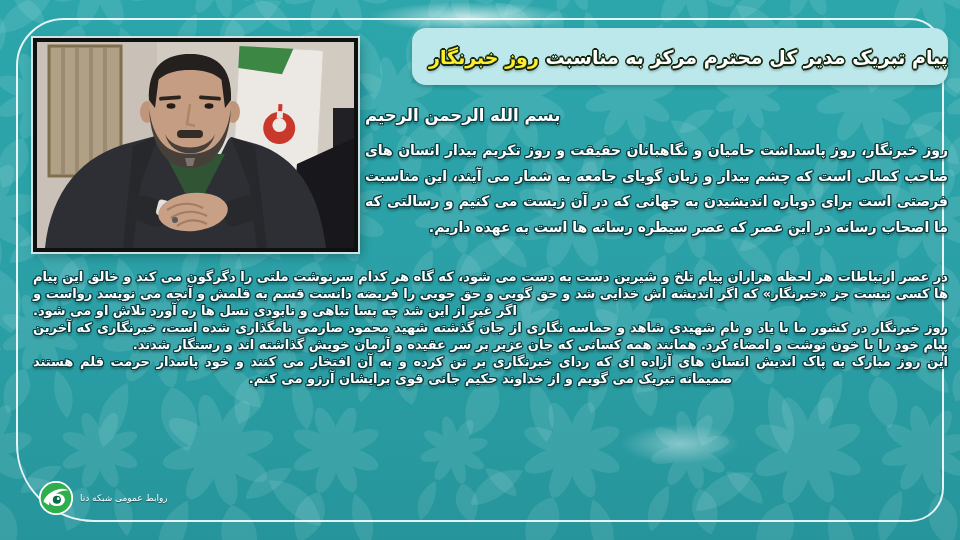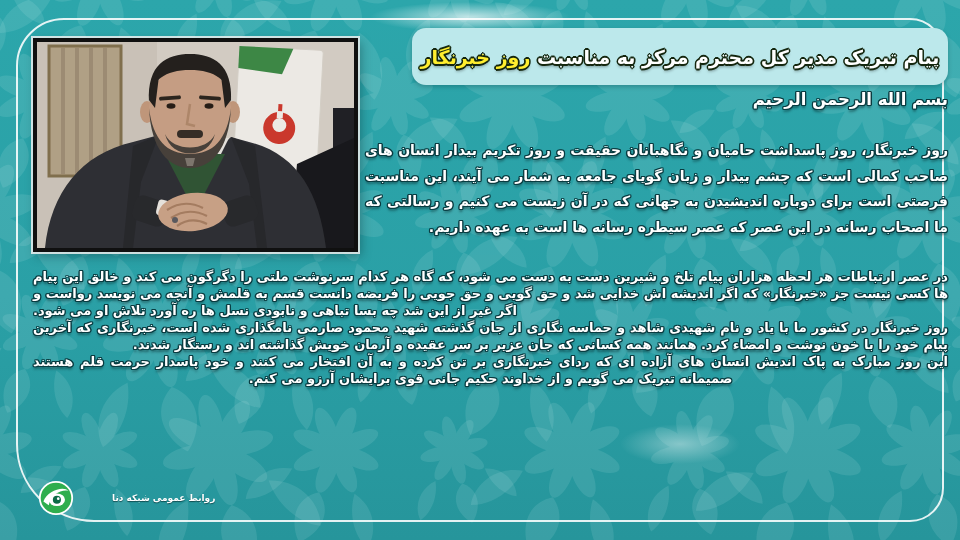--- a/index.html
+++ b/index.html
@@ -27,61 +27,60 @@
   .photo{
     position:absolute;left:33px;top:38px;width:317px;height:206px;
     border:4px solid #101010;background:#d7d1c9;
     box-shadow:0 0 0 2px rgba(235,240,240,.85), 3px 4px 10px rgba(0,30,32,.35);
   }
   .photo svg{display:block;}
   
   .banner{
     position:absolute;left:412px;top:28px;width:536px;height:57px;
     background:#bce8eb;border-radius:14px;
-    display:flex;align-items:center;justify-content:center;
+    display:flex;align-items:center;
     box-shadow:0 2px 4px rgba(0,40,42,.25);
   }
   .banner .title{
     font-size:19px;font-weight:bold;white-space:nowrap;
     color:#ffffff;
     text-shadow:-1.6px 0 #15270f,1.6px 0 #15270f,0 -1.6px #15270f,0 1.6px #15270f,
       -1.1px -1.1px #15270f,1.1px -1.1px #15270f,-1.1px 1.1px #15270f,1.1px 1.1px #15270f,
       0 3px 3px rgba(0,0,0,.35);
   }
   .banner .hl{color:#ffee2e;}
   
   .outlined{
     color:#ffffff;font-weight:bold;
     text-shadow:-1.3px 0 #0a3c41,1.3px 0 #0a3c41,0 -1.3px #0a3c41,0 1.3px #0a3c41,
       -1px -1px #0a3c41,1px -1px #0a3c41,-1px 1px #0a3c41,1px 1px #0a3c41,
       0 2.5px 2.5px rgba(0,20,22,.45);
   }
   .bismillah{
-    position:absolute;left:365px;top:90px;width:583px;
-    text-align:right;font-size:16.5px;
+    position:absolute;left:365px;top:106px;width:583px;
+    text-align:left;font-size:16.5px;
   }
   .col-right{
     position:absolute;left:365px;top:138px;width:583px;
     font-size:14px;line-height:25.5px;text-align:justify;text-align-last:right;
   }
   .body-text{
     position:absolute;left:33px;top:268px;width:915px;
     font-size:13px;line-height:17px;
   }
   .body-text p{margin:0;text-align:justify;}
   .body-text p.last-left{text-align-last:left;}
   .body-text p.last-right{text-align-last:right;}
   .body-text p.last-center{text-align-last:center;}
   
   .logo-wrap{position:absolute;left:38px;top:480px;display:flex;align-items:center;gap:6px;flex-direction:row;}
   .logo-badge{width:36px;height:36px;flex:0 0 auto;}
   .logo-caption{
-    font-size:9px;font-weight:bold;color:#fff;white-space:nowrap;
+    font-size:9px;font-weight:normal;color:#fff;white-space:nowrap;
     text-shadow:0 1px 1px rgba(0,30,32,.6);
-    margin-left:32px;
   }
 </style>
 </head>
 <body>
 
 <div class="canvas">
 
   <svg id="damask" width="960" height="540" aria-hidden="true">
     <defs>
       <g id="motif">

